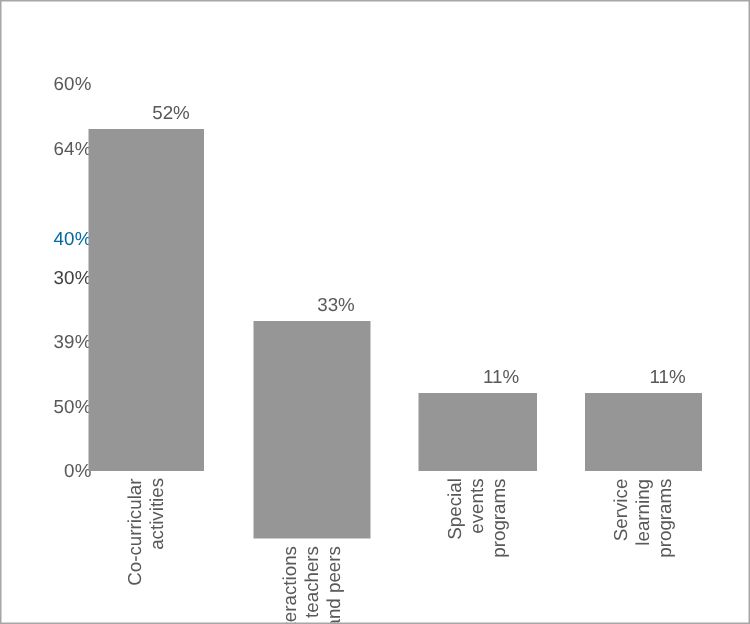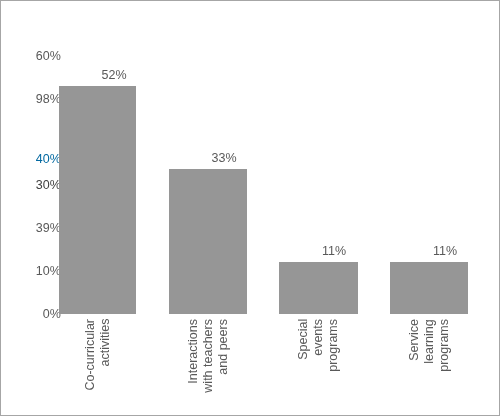--- a/index.html
+++ b/index.html
@@ -90,40 +90,40 @@
     white-space: pre;
   }
 </style>
 </head>
 <body>
 
 <div class="chart-frame" style="border-color: rgb(166, 166, 166); background: rgb(255, 255, 255);">
 
   <div class="y-axis">
     <div class="y-tick" style="top: 55px; color: rgb(89, 89, 89);">60%</div>
-    <div class="y-tick" style="top: 98px; color: rgb(89, 89, 89);">98%</div>
+    <div class="y-tick" style="top: 98px; color: rgb(89, 89, 89);">64%</div>
     <div class="y-tick" style="top: 158px; color: #0369a1;">40%</div>
     <div class="y-tick" style="top: 184px; color: #404040;">30%</div>
     <div class="y-tick" style="top: 227px; color: rgb(89, 89, 89);">39%</div>
-    <div class="y-tick" style="top: 270px; color: rgb(89, 89, 89);">10%</div>
+    <div class="y-tick" style="top: 270px; color: rgb(89, 89, 89);">50%</div>
     <div class="y-tick" style="top: 313px; color: rgb(89, 89, 89);">0%</div>
   </div>
 
   <div class="plot">
 
     <div class="bar-slot" style="left:0px;width:110px;">
       <div class="bar-value" style="top: 68px; color: rgb(89, 89, 89);">52%</div>
       <div class="bar" style="left: 0px; width: 77px; top: 85px; height: 228px; background: rgb(150, 150, 150);"></div>
       <div class="cat-label" style="top:318px;width:77px;">
         <div class="cat-label-inner" style="color: rgb(89, 89, 89);">Co-curricular
 activities</div>
       </div>
     </div>
 
-    <div class="bar-slot" style="left:110px;width:110px;">
+    <div class="bar-slot" style="left:110px;width:110px;margin-top:45px;">
       <div class="bar-value" style="top: 151px; color: rgb(89, 89, 89);">33%</div>
       <div class="bar" style="left: 0px; width: 78px; top: 168px; height: 145px; background: rgb(150, 150, 150);"></div>
       <div class="cat-label" style="top:318px;width:78px;">
         <div class="cat-label-inner" style="color: rgb(89, 89, 89);">Interactions
 with teachers
 and peers</div>
       </div>
     </div>
 
     <div class="bar-slot" style="left:220px;width:110px;">

